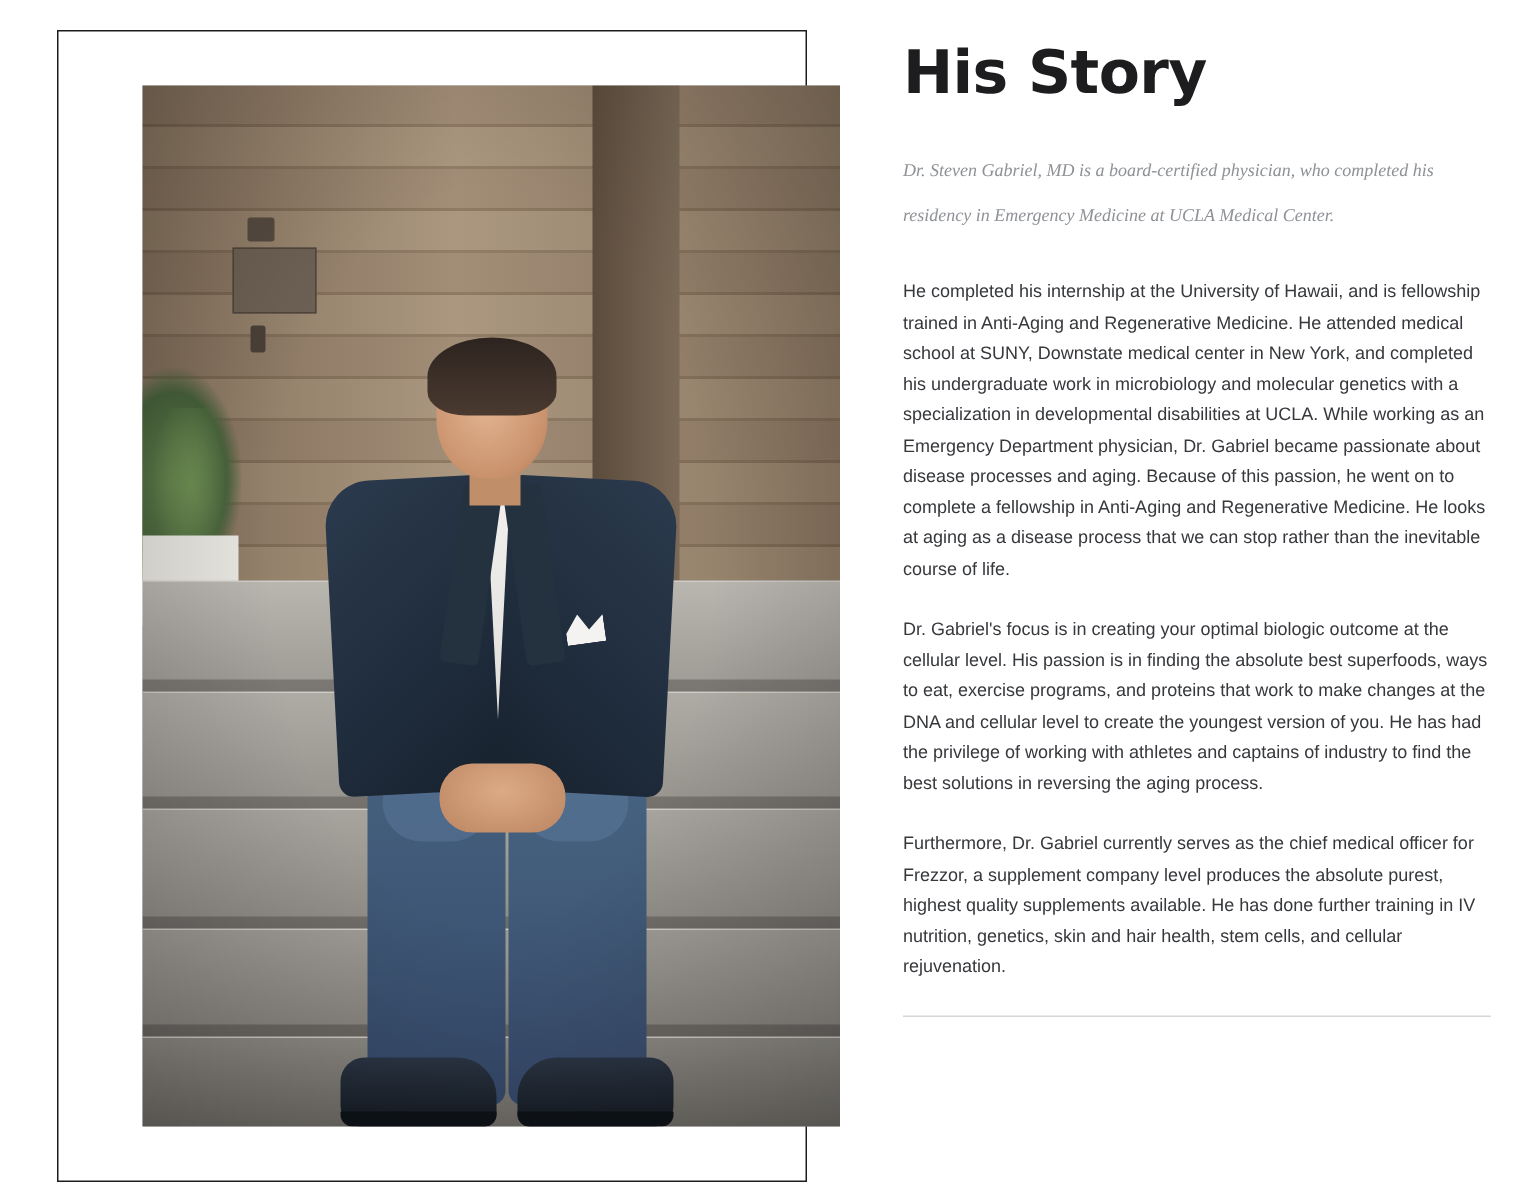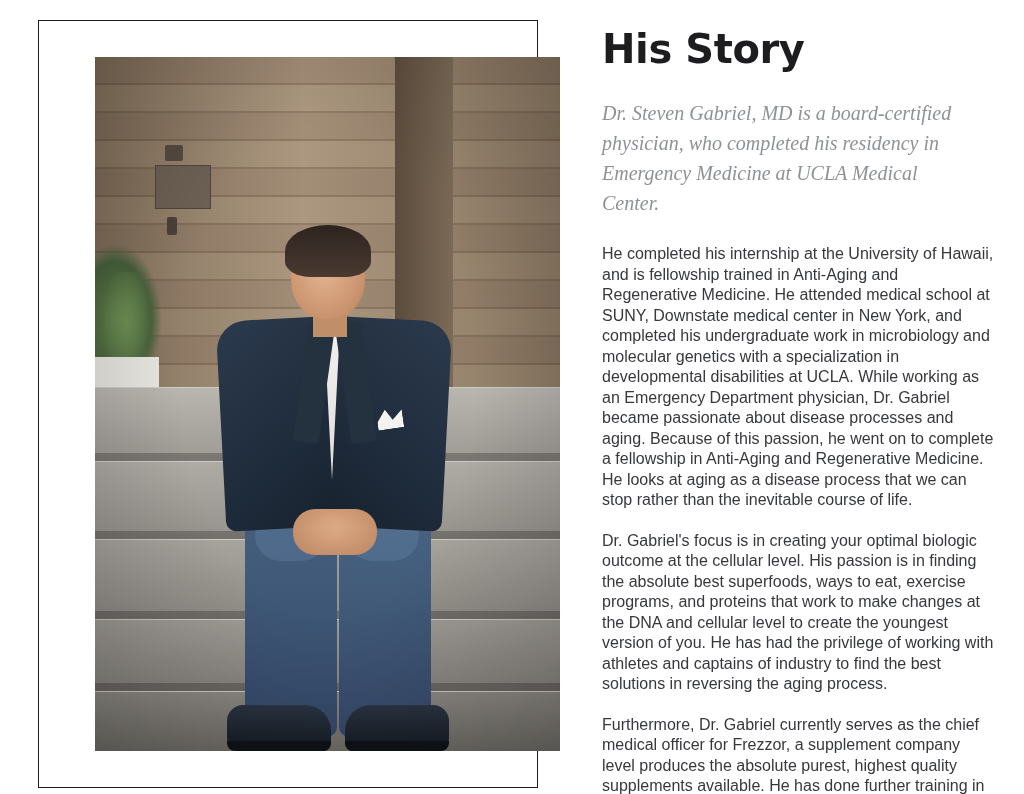--- a/index.html
+++ b/index.html
@@ -200,28 +200,28 @@
     font-family: "DejaVu Sans", sans-serif;
     font-size: 40px;
     font-weight: 700;
     letter-spacing: -0.4px;
     color: #1d1d1f;
     margin-bottom: 26px;
   }
   .lede {
     font-family: "Liberation Serif", serif;
     font-style: italic;
-    font-size: 20px;
+    font-size: 12px;
     line-height: 30px;
     color: #8e9196;
     margin-bottom: 26px;
     max-width: 370px;
   }
   .para {
-    font-size: 16px;
+    font-size: 12px;
     line-height: 20.5px;
     color: #36383c;
     margin-bottom: 20px;
     max-width: 392px;
   }
   .rule {
     margin-top: 22px;
     width: 392px;
     height: 1px;
     background: #d6d7d9;

